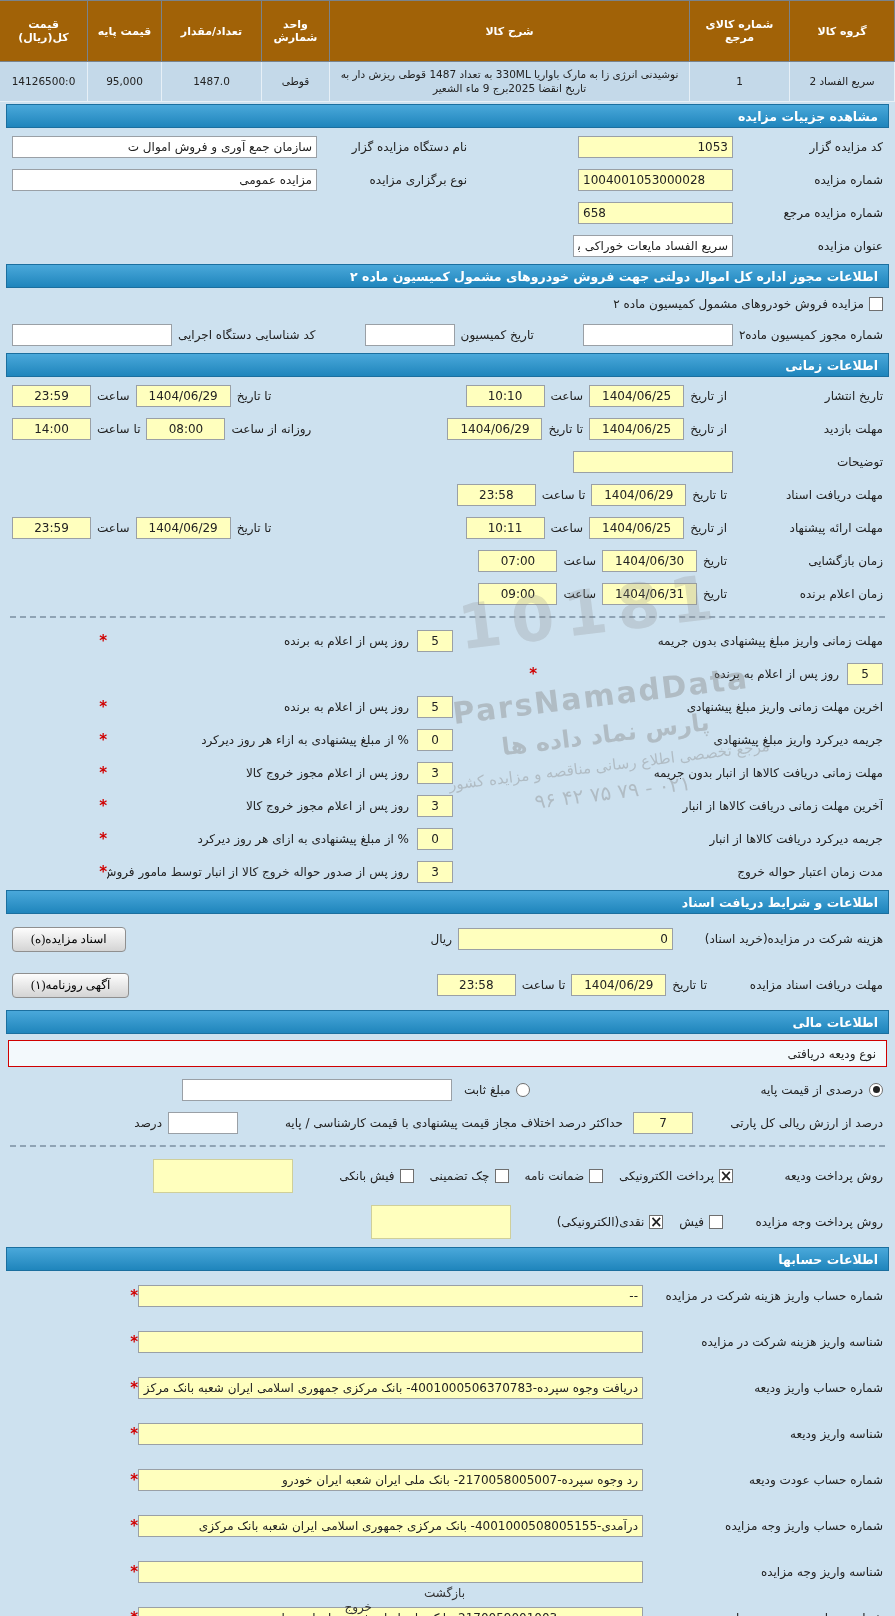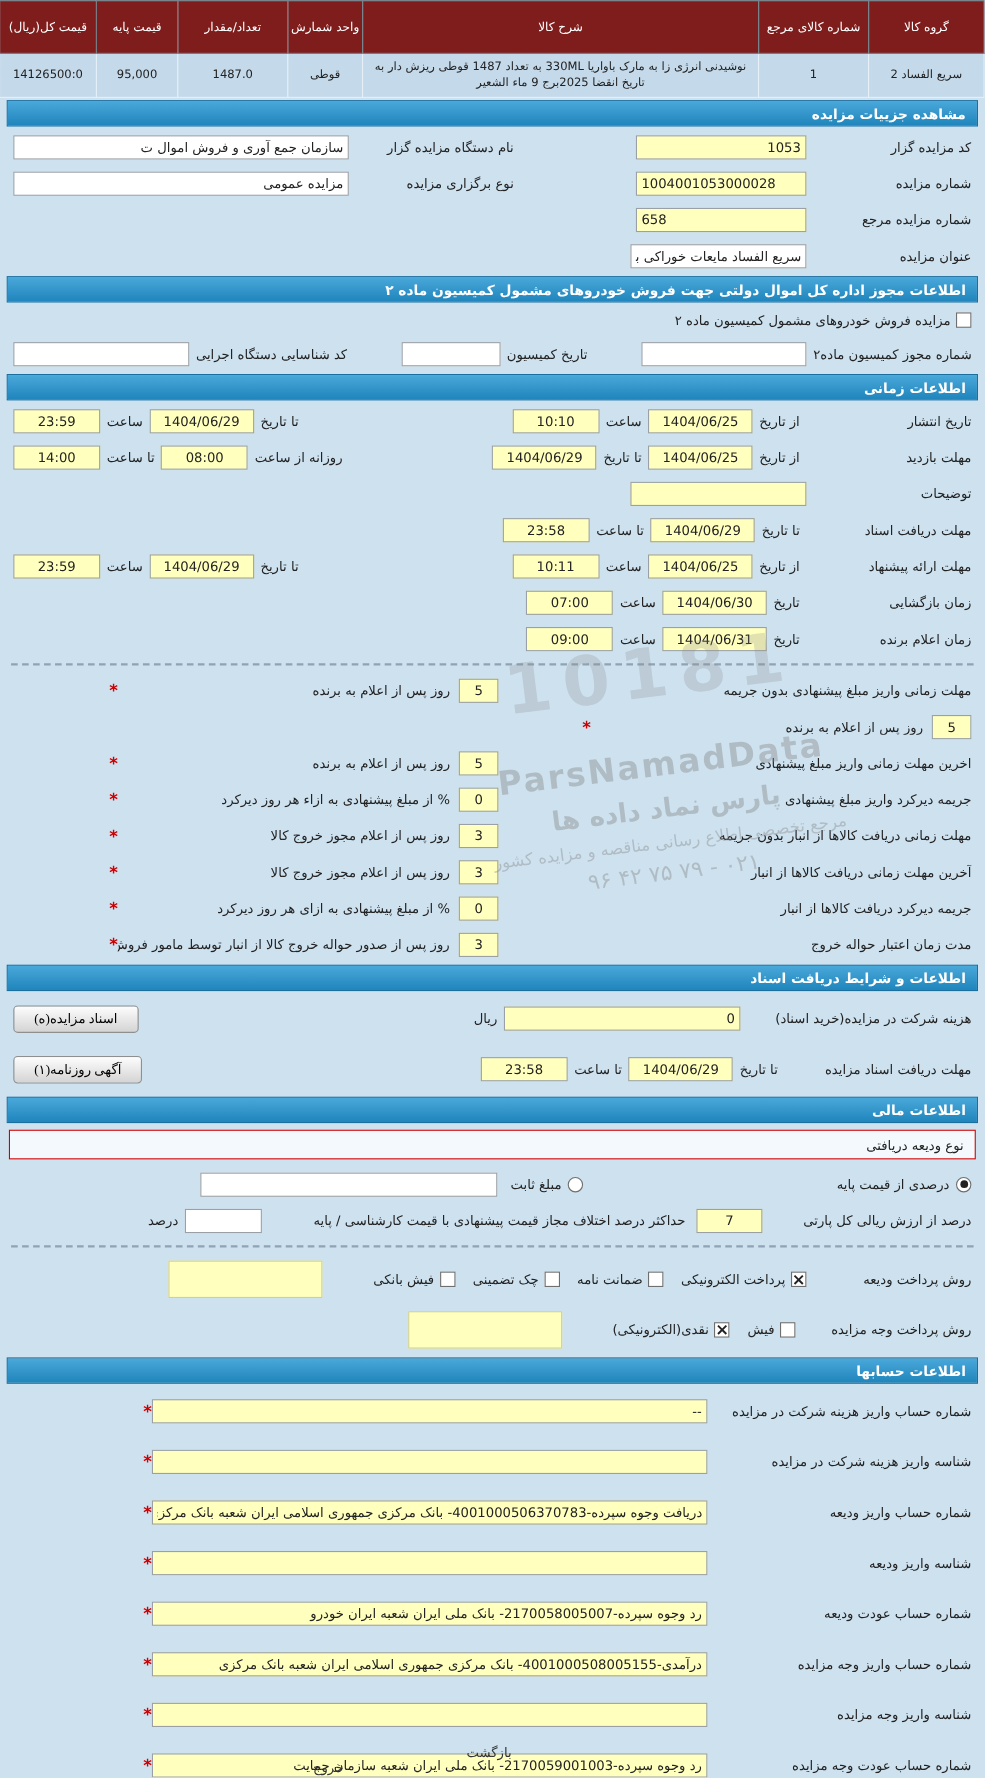--- a/index.html
+++ b/index.html
@@ -1,21 +1,21 @@
 <!DOCTYPE html>
 <html lang="fa" dir="rtl"><head>
 <meta charset="utf-8">
 <style>
   *{box-sizing:border-box;margin:0;padding:0}
   body{width:895px;height:1616px;direction:rtl;background:#cde1ef;color:#222;
        font-family:"DejaVu Sans","Liberation Sans",sans-serif;font-size:12px;
        position:relative;overflow:hidden}
   
   .ptable{width:100%;border-collapse:collapse;table-layout:fixed}
-  .ptable th{background:#7f1d1d;color:#fff;font-weight:normal;font-size:11px;
+  .ptable th{background:#a16207;color:#fff;font-weight:bold;font-size:11px;
              border:1px solid #79838c;padding:17px 2px;height:26px;text-align:center;vertical-align:middle}
   .ptable td{background:#c4d9e9;border:1px solid #e7f0f7;padding:2px 4px;text-align:center;
              font-size:10.5px;height:40px;line-height:1.3;overflow:hidden;vertical-align:middle}
   
   .secbar{height:24px;margin:2px 6px;background:linear-gradient(#4aa8da,#1f85bc);
           border:1px solid #1b6f9f;color:#fff;font-weight:bold;display:flex;align-items:center;
           padding:0 10px;font-size:12.5px}
   
   .frow{display:flex;align-items:center;padding:4px 12px;min-height:33px}
   .tall{min-height:46px}
@@ -56,21 +56,21 @@
   .endpad160{flex:none;width:160px}
   
   .watermark{position:absolute;top:575px;left:330px;width:540px;text-align:center;color:#8a8a8a;
              opacity:.42;transform:rotate(-7deg);pointer-events:none;z-index:5}
   .wm-big{font-size:62px;letter-spacing:10px;font-weight:bold;opacity:.6}
   .wm-latin{font-size:30px;font-weight:bold;letter-spacing:2px;margin-top:30px}
   .wm-fa{font-size:24px;font-weight:bold;margin-top:8px}
   .wm-tag{font-size:15px;margin-top:8px}
   .wm-phone{font-size:20px;letter-spacing:3px;margin-top:6px}
   
-  .footer{position:absolute;top:1586px;right:430px;display:flex;gap:112px;z-index:2}
+  .footer{position:absolute;top:1586px;right:430px;display:flex;gap:52px;z-index:2}
   .flink{color:#333;cursor:pointer;white-space:nowrap}
   .flink.exit{margin-top:14px}
 </style>
 </head>
 <body>
 
 <table class="ptable">
   <colgroup>
     <col style="width:105px">
       <col style="width:100px">

